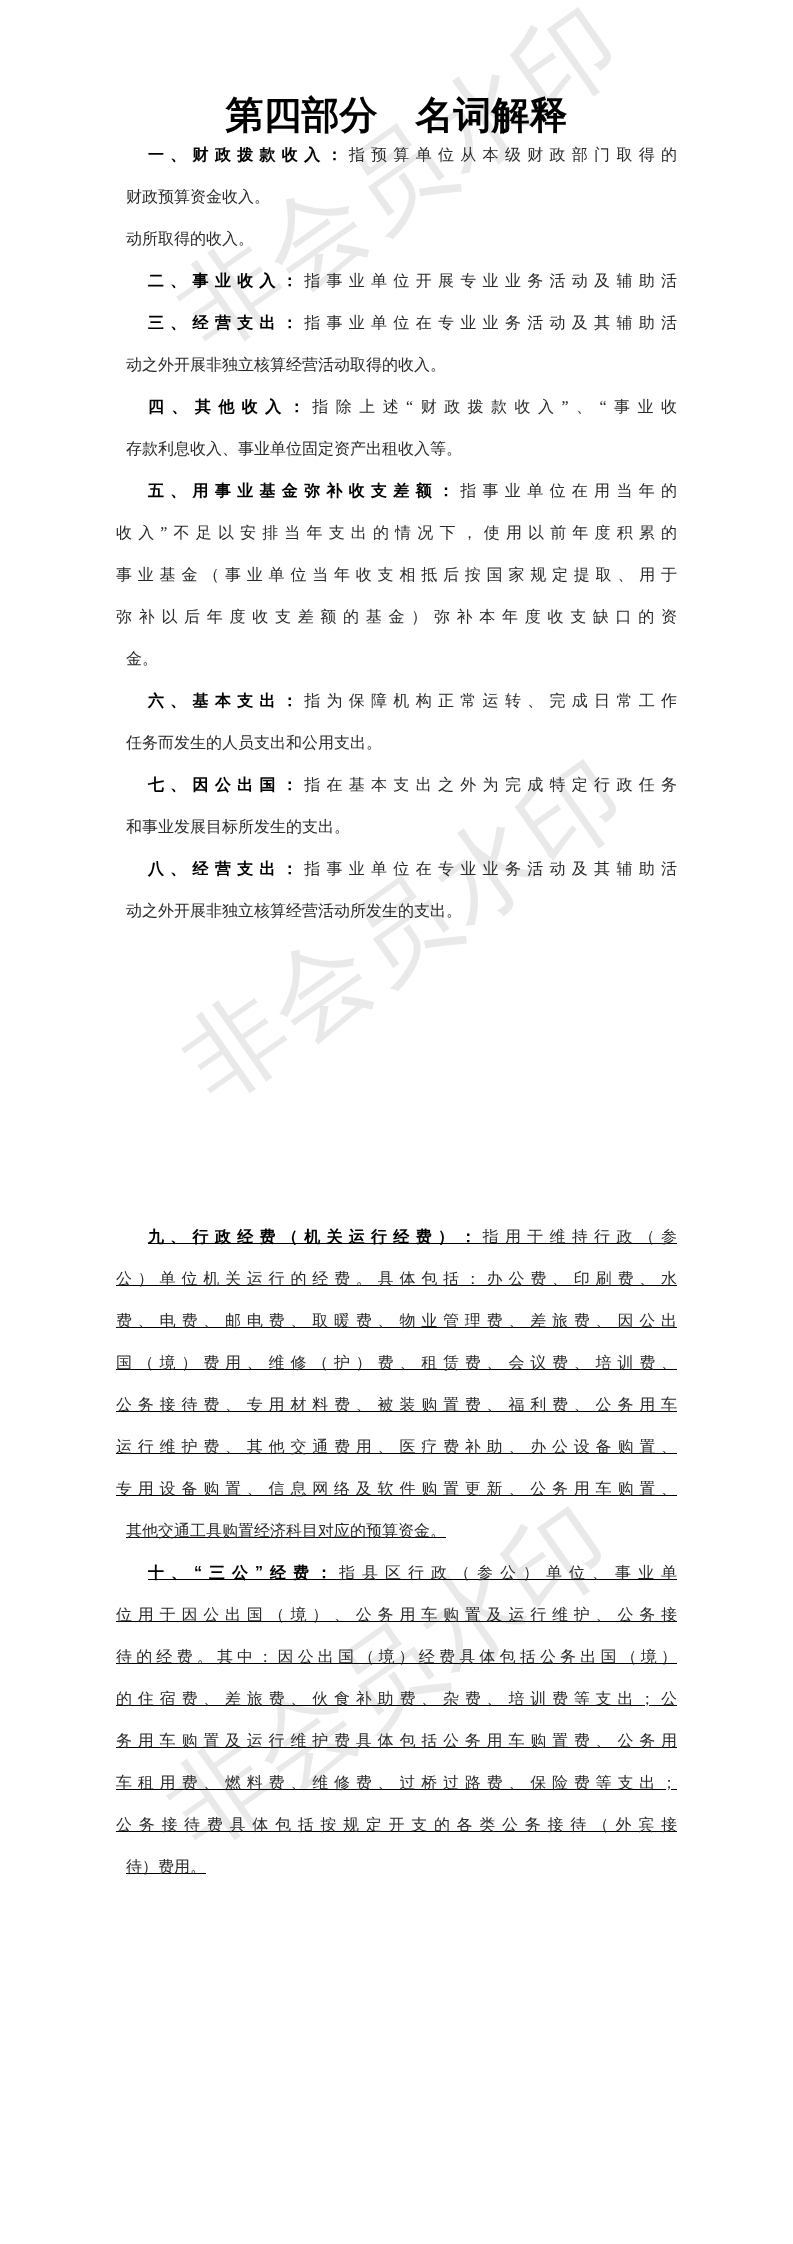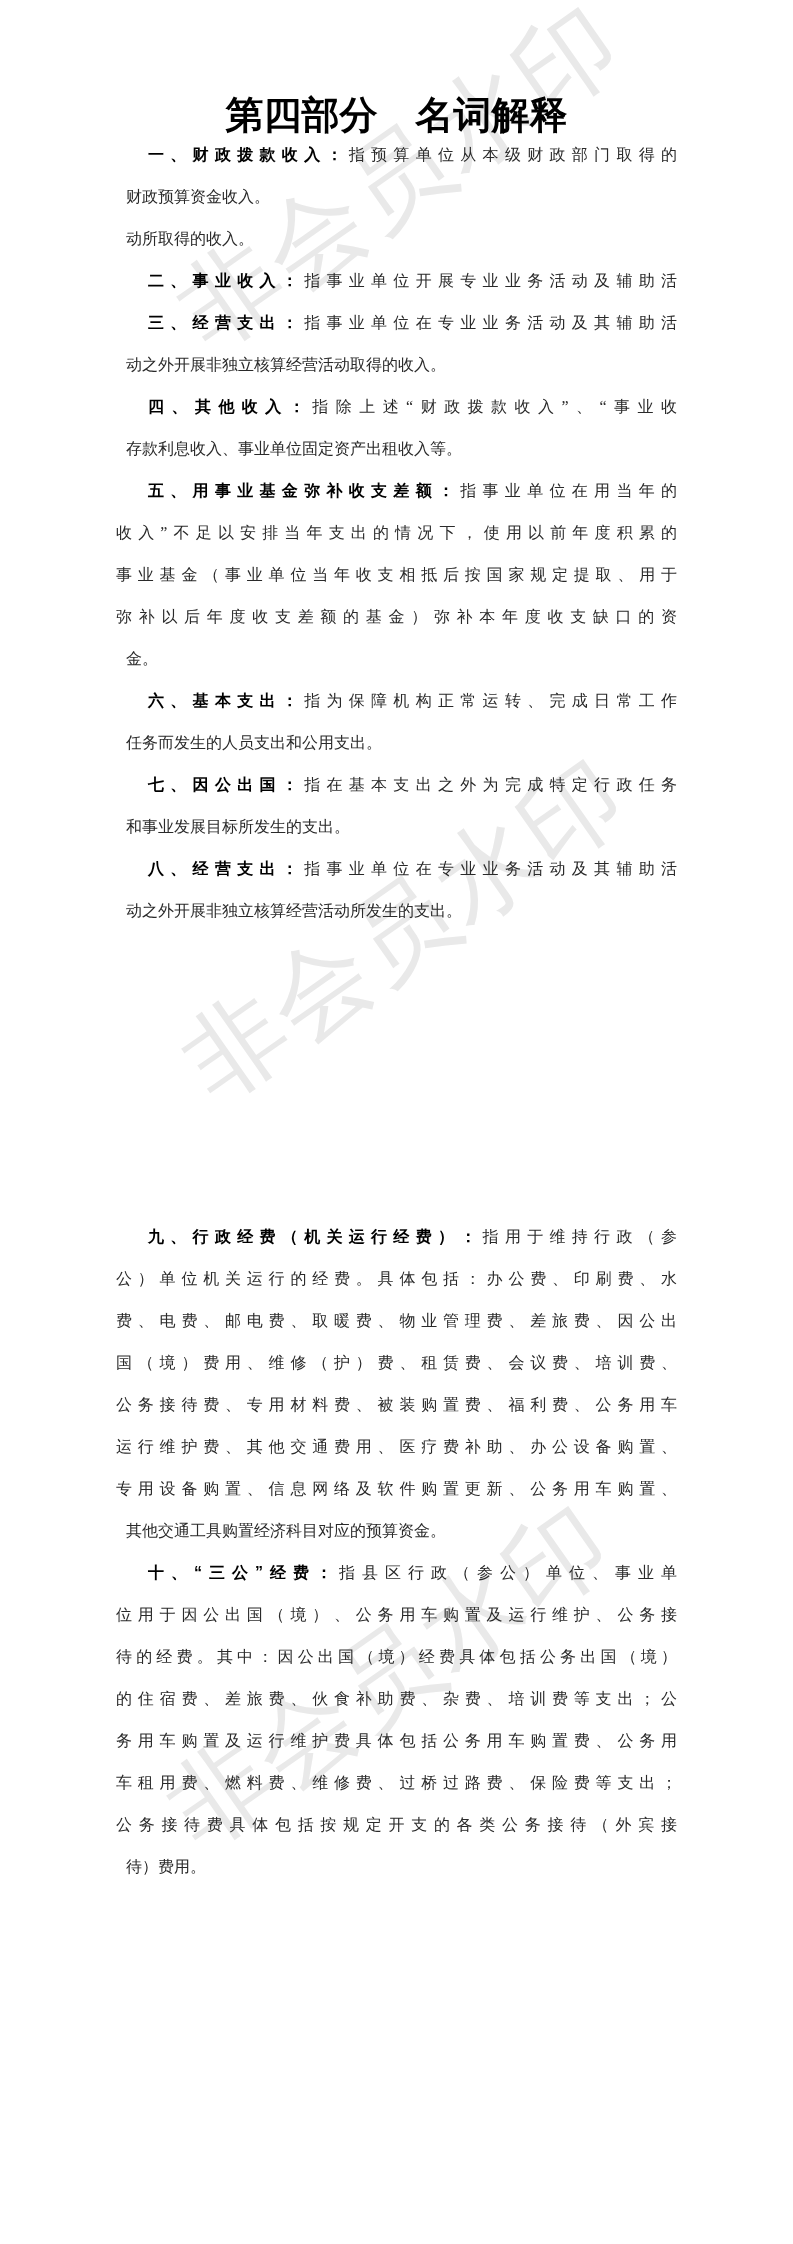--- a/index.html
+++ b/index.html
@@ -48,20 +48,21 @@
     padding-top: 96px;
     text-align: center;
     font-family: "Liberation Sans", "DejaVu Sans", sans-serif;
     font-weight: bold;
     font-size: 38px;
     line-height: 38px;
     color: #000000;
   }
   .page-2 .content {
     padding-top: 94px;
+    text-decoration: underline;
   }
   .para { margin: 0; }
   .line {
     font-size: 16px;
     line-height: 42px;
     height: 42px;
     color: #2a2a2a;
     text-align: justify;
     text-align-last: justify;
     text-justify: inter-ideograph;

